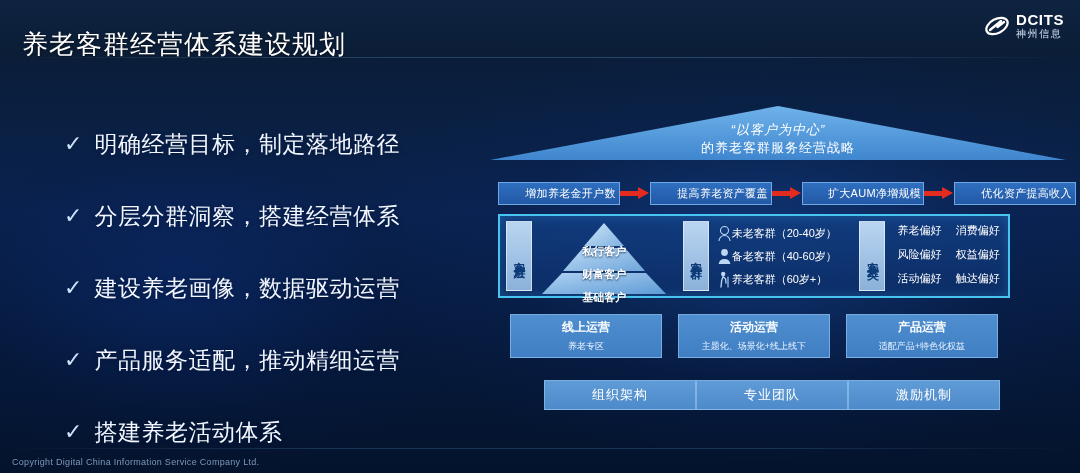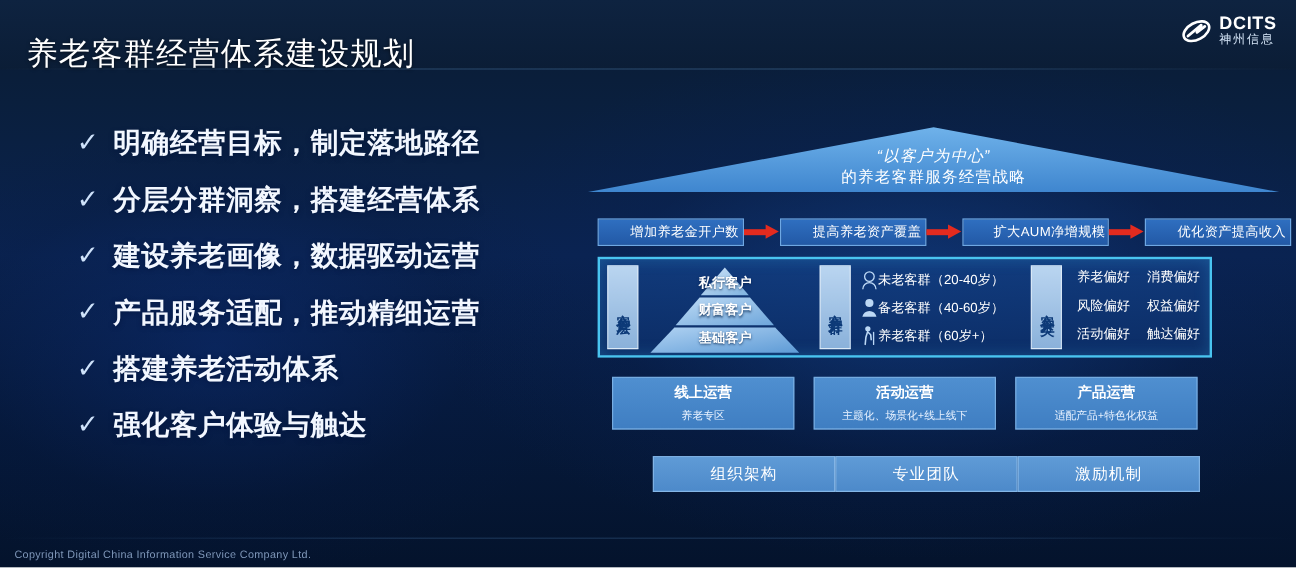--- a/index.html
+++ b/index.html
@@ -54,24 +54,25 @@
   }
   .bullet {
     display: flex; align-items: baseline; gap: 12px;
     margin-bottom: 16px;
   }
   .bullet .check {
     font-size: 22px; color: #cfe3fb; font-weight: 300; line-height: 1;
     flex: 0 0 auto; transform: translateY(-1px);
   }
   .bullet .btext {
-    font-size: 23px; font-weight: bold; color: #f2f7ff;
+    font-size: 23px; font-weight: normal; color: #f2f7ff;
     letter-spacing: 0.5px;
     text-shadow: 0 1px 4px rgba(0,20,60,0.8);
     white-space: nowrap;
+    margin-top: 25px;
   }
 
   
   #diagram { position: absolute; left: 488px; top: 92px; width: 580px; height: 340px; }
 
   
   #roof { position: absolute; left: 0px; top: 0px; width: 580px; height: 72px; }
   #roof svg { position: absolute; left: 0; top: 0; }
   #roof-text {
     position: absolute; left: 0; top: 29px; width: 580px;
@@ -128,20 +129,21 @@
   }
   .seg-col { flex: 1 1 auto; position: relative; }
 
   
   #pyramid { position: relative; width: 128px; height: 74px; margin: 5px auto 0 auto; }
   #pyramid svg { position: absolute; left: 0; top: 0; }
   #pyramid .tier-label {
     position: absolute; width: 128px; text-align: center;
     font-size: 11px; font-weight: bold; color: #ffffff;
     text-shadow: 0 1px 2px rgba(0,30,70,0.8);
+    margin-top: 16px;
   }
   #pyramid .t0 { top: 7px; }
   #pyramid .t1 { top: 30px; }
   #pyramid .t2 { top: 53px; }
 
   
   #groups { padding: 6px 0 0 8px; }
   .group-row { display: flex; align-items: center; gap: 0; height: 23px; }
   .group-row .gicon { width: 15px; height: 17px; flex: 0 0 auto; }
   .group-row .gtext { font-size: 11px; color: #ffffff; white-space: nowrap; }

